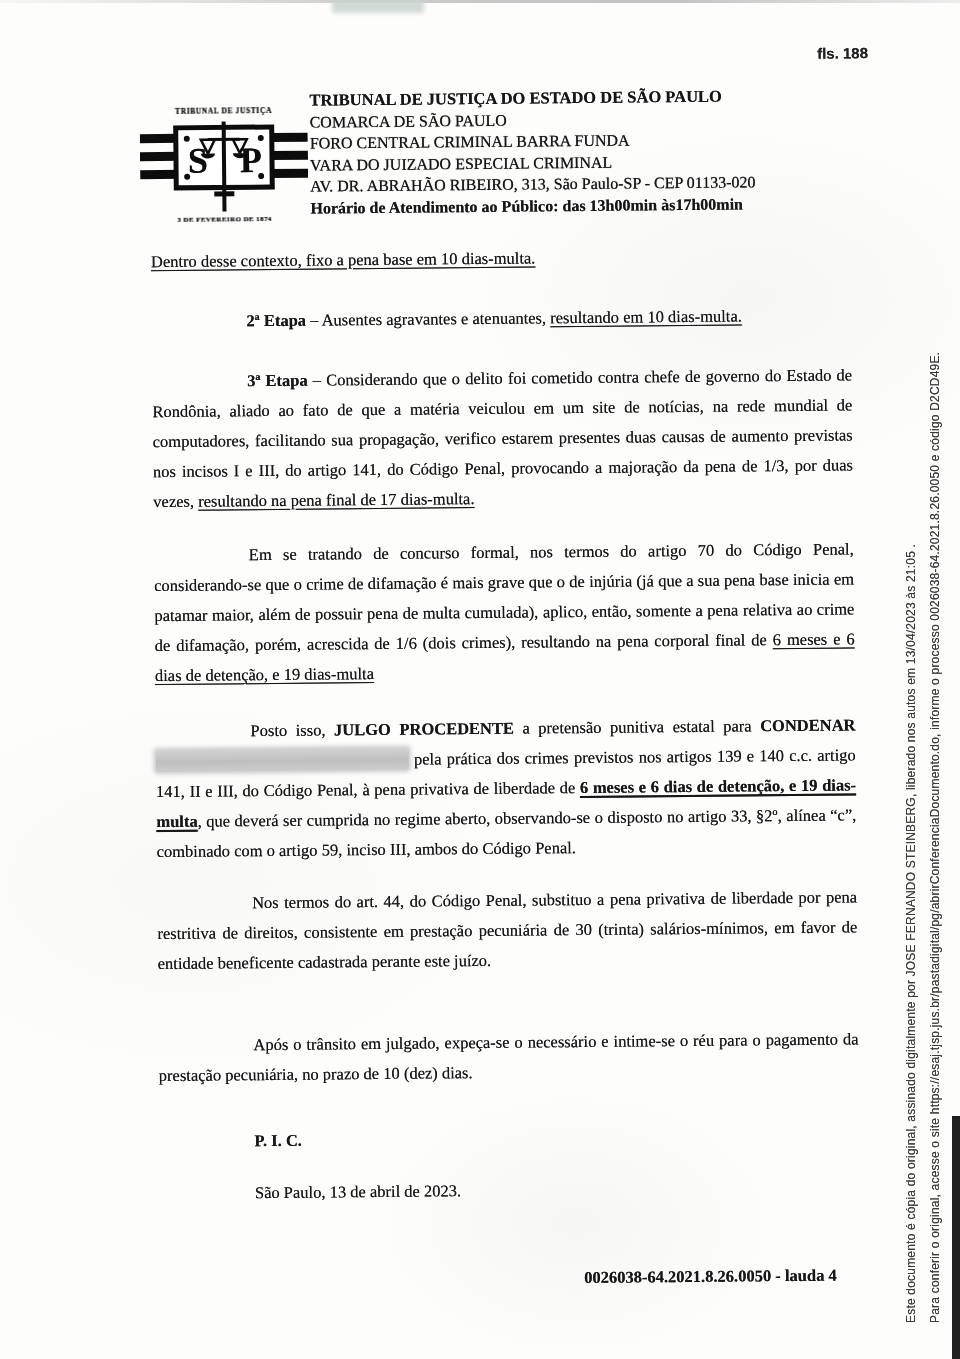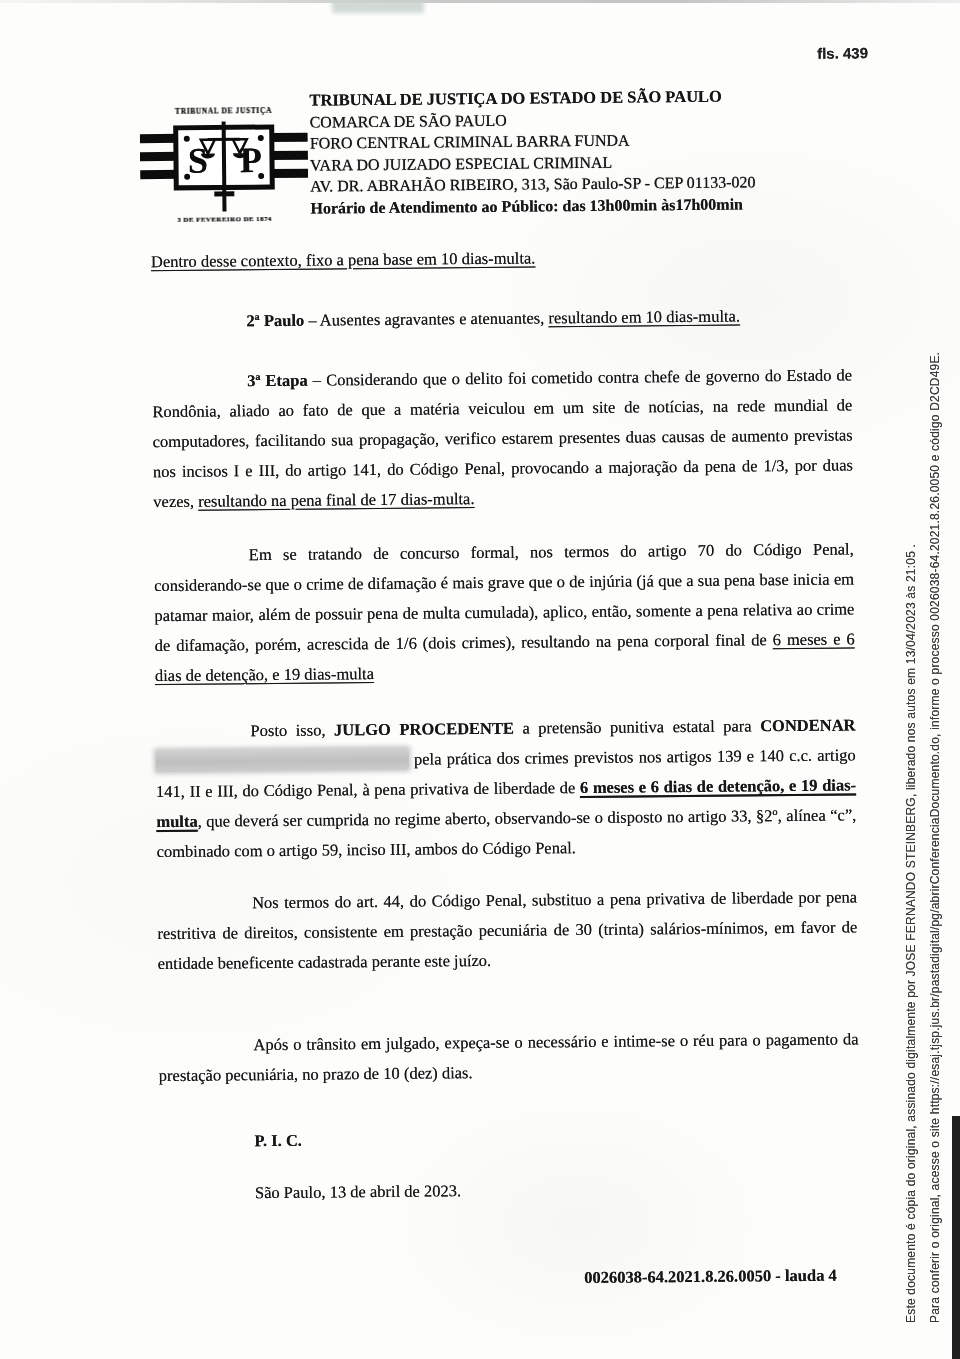--- a/index.html
+++ b/index.html
@@ -77,21 +77,21 @@
 </style>
 </head>
 <body>
 
 <div class="top-edge"></div>
 <div class="top-fragment"></div>
 <div class="edge-bar"></div>
 
 <div class="paper">
 
-  <div class="folio">fls. 439</div>
+  <div class="folio">fls. 188</div>
 
   <div class="header">
     <div class="logo">
       <div class="logo-top">TRIBUNAL DE JUSTIÇA</div>
       <svg width="168" height="104" viewBox="0 0 168 104">
 
         <rect x="0" y="18" width="40" height="9" fill="#0c0c0c"></rect>
         <rect x="0" y="36" width="40" height="9" fill="#0c0c0c"></rect>
         <rect x="0" y="54" width="40" height="9" fill="#0c0c0c"></rect>
         <rect x="128" y="18" width="40" height="9" fill="#0c0c0c"></rect>
@@ -124,21 +124,21 @@
       <div class="hdr-plain">VARA DO JUIZADO ESPECIAL CRIMINAL</div>
       <div class="hdr-plain">AV. DR. ABRAHÃO RIBEIRO, 313, São Paulo-SP - CEP 01133-020</div>
       <div class="hdr-bold">Horário de Atendimento ao Público: das 13h00min às17h00min</div>
     </div>
   </div>
 
   <div class="doc">
 
     <p class="par noindent"><span class="u">Dentro desse contexto, fixo a pena base em 10 dias-multa.</span></p>
 
-    <p class="par"><b>2ª Paulo</b><span> – Ausentes agravantes e atenuantes, </span><span class="u">resultando em 10 dias-multa.</span></p>
+    <p class="par"><b>2ª Etapa</b><span> – Ausentes agravantes e atenuantes, </span><span class="u">resultando em 10 dias-multa.</span></p>
 
     <p class="par p3"><b>3ª Etapa</b><span> – Considerando que o delito foi cometido contra chefe de governo do Estado de Rondônia, aliado ao fato de que a matéria veiculou em um site de notícias, na rede mundial de computadores, facilitando sua propagação, verifico estarem presentes duas causas de aumento previstas nos incisos I e III, do artigo 141, do Código Penal, provocando a majoração da pena de 1/3, por duas vezes, </span><span class="u">resultando na pena final de 17 dias-multa.</span></p>
 
     <p class="par p4"><span>Em se tratando de concurso formal, nos termos do artigo 70 do Código Penal, considerando-se que o crime de difamação é mais grave que o de injúria (já que a sua pena base inicia em patamar maior, além de possuir pena de multa cumulada), aplico, então, somente a pena relativa ao crime de difamação, porém, acrescida de 1/6 (dois crimes), resultando na pena corporal final de </span><span class="u">6 meses e 6 dias de detenção, e 19 dias-multa</span></p>
 
     <p class="par p5"><span>Posto isso, </span><b>JULGO PROCEDENTE</b><span> a pretensão punitiva estatal para </span><b>CONDENAR</b> <span class="redaction"></span><span> pela prática dos crimes previstos nos artigos 139 e 140 c.c. artigo 141, II e III, do Código Penal, à pena privativa de liberdade de </span><b class="u">6 meses e 6 dias de detenção, e 19 dias-multa</b><span>, que deverá ser cumprida no regime aberto, observando-se o disposto no artigo 33, §2º, alínea “c”, combinado com o artigo 59, inciso III, ambos do Código Penal.</span></p>
 
     <p class="par p6"><span>Nos termos do art. 44, do Código Penal, substituo a pena privativa de liberdade por pena restritiva de direitos, consistente em prestação pecuniária de 30 (trinta) salários-mínimos, em favor de entidade beneficente cadastrada perante este juízo.</span></p>
 
     <p class="par p7"><span>Após o trânsito em julgado, expeça-se o necessário e intime-se o réu para o pagamento da prestação pecuniária, no prazo de 10 (dez) dias.</span></p>

